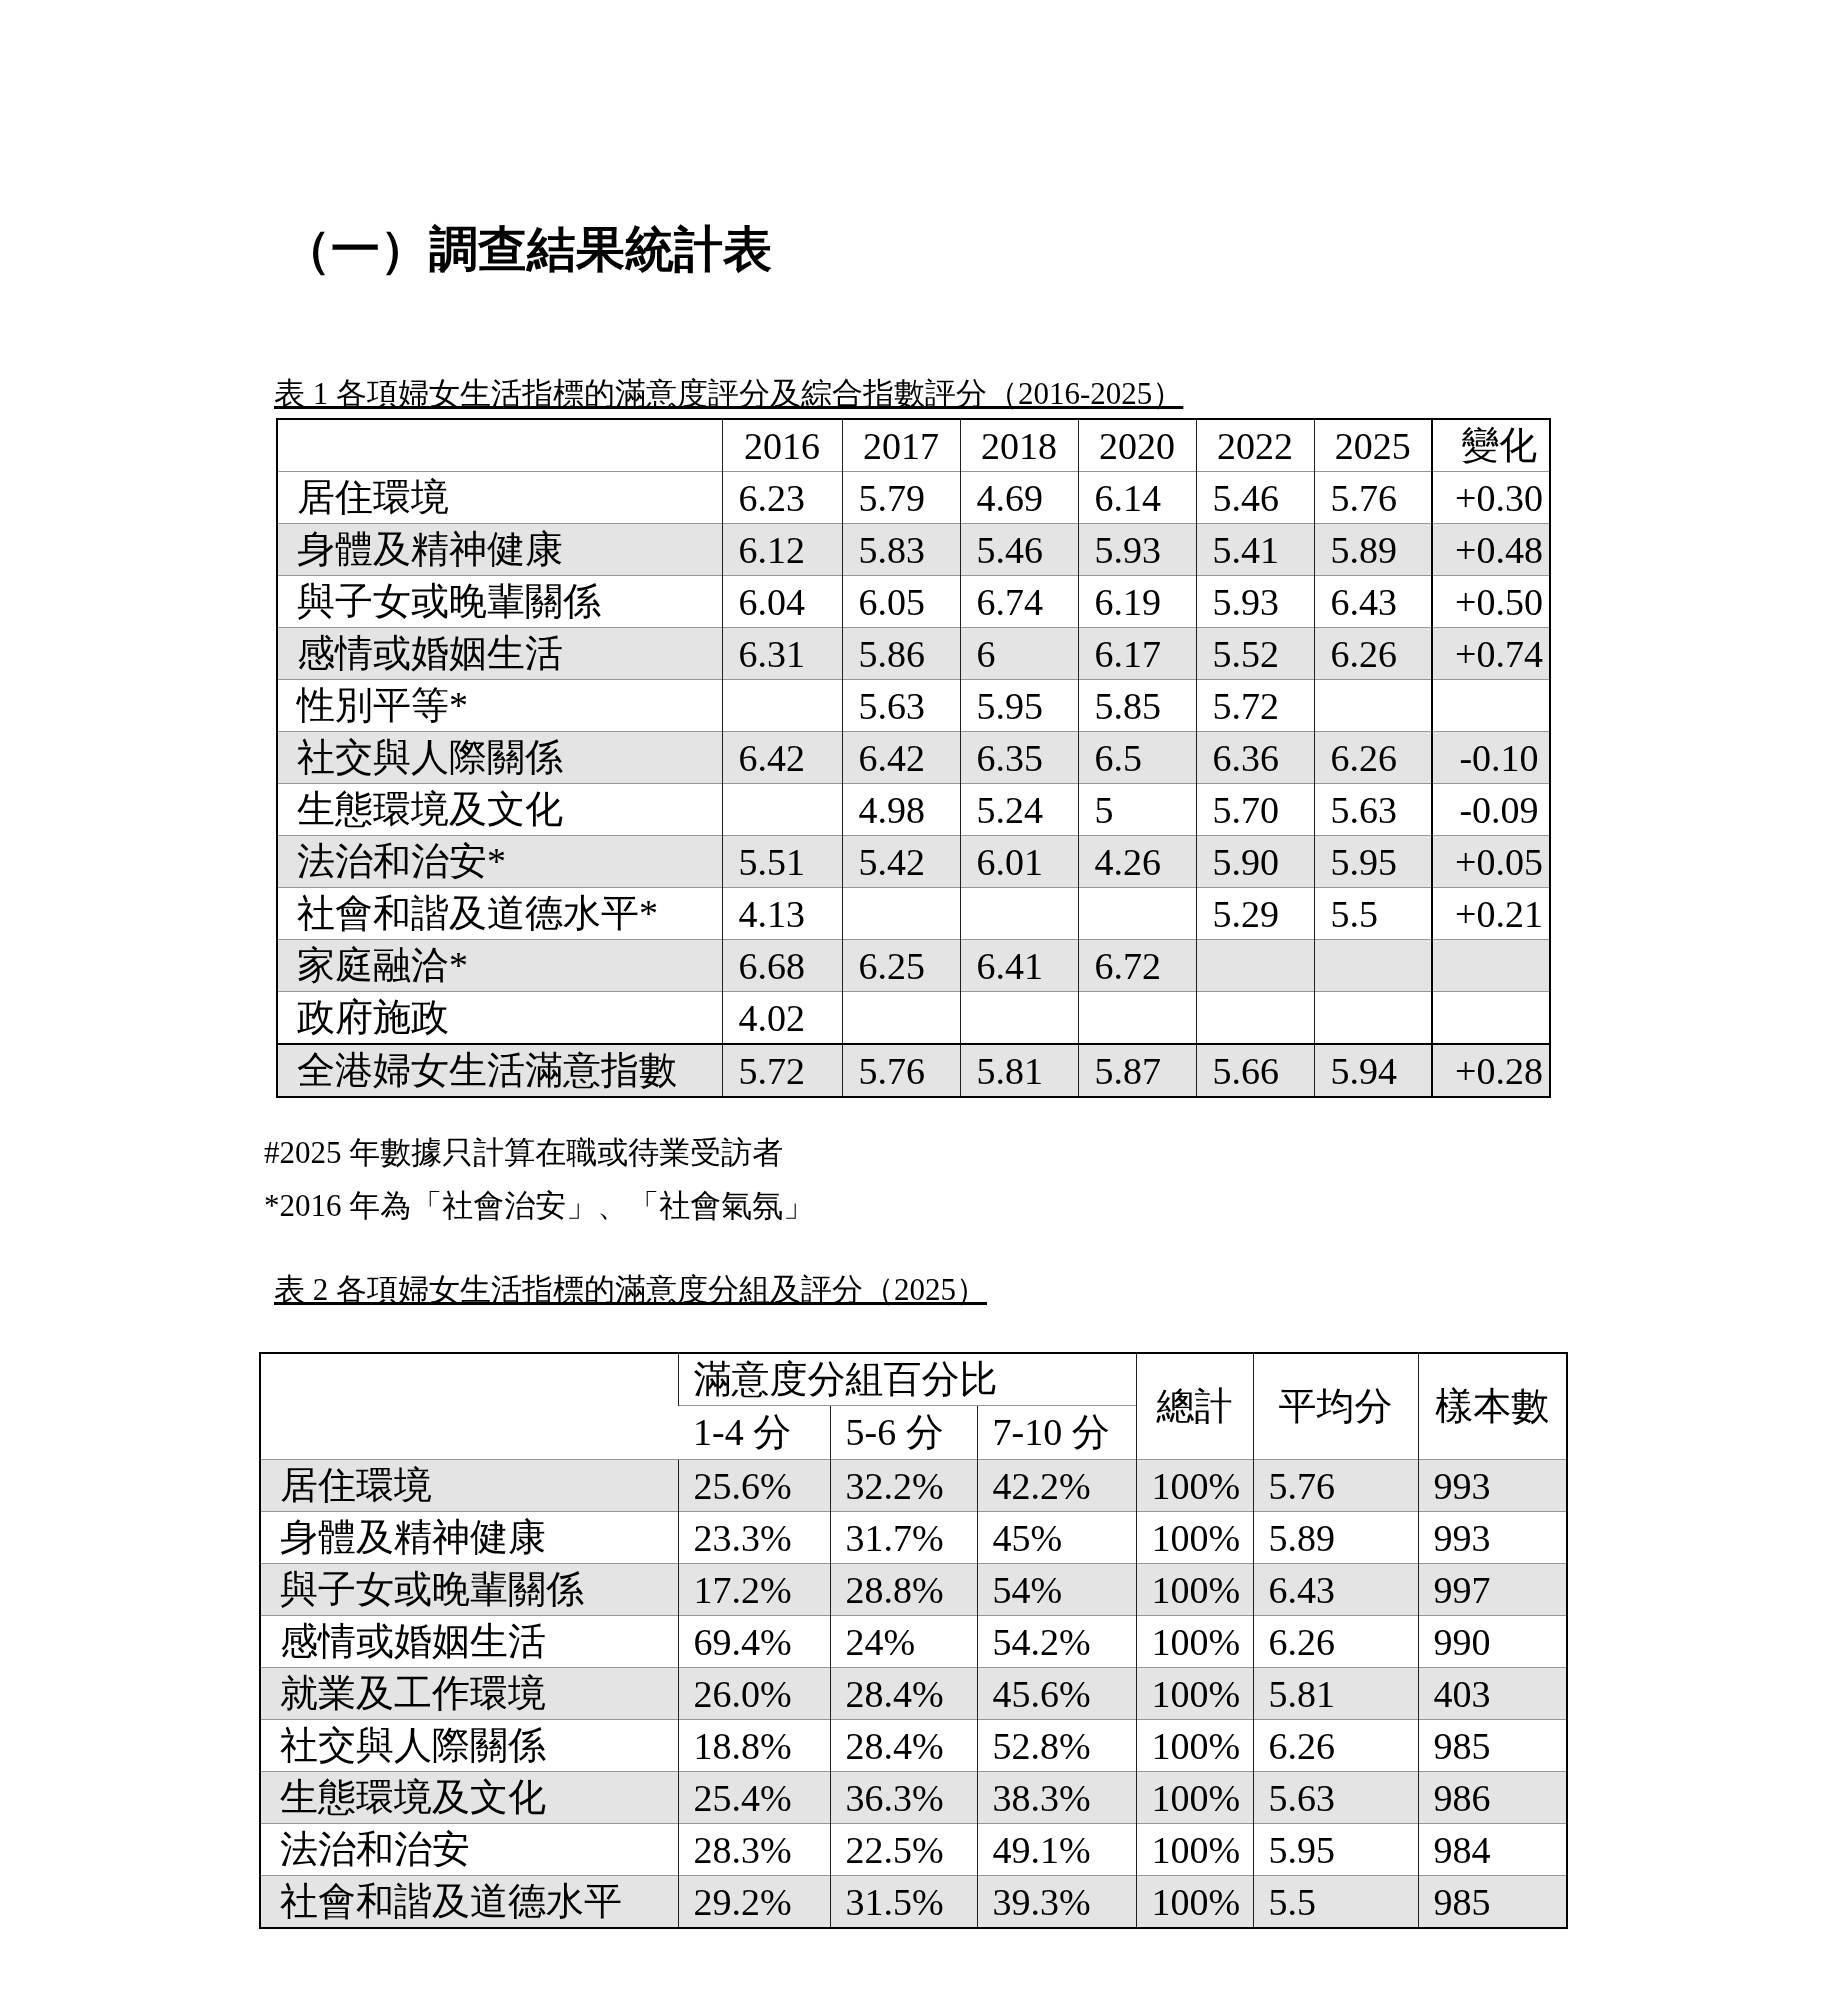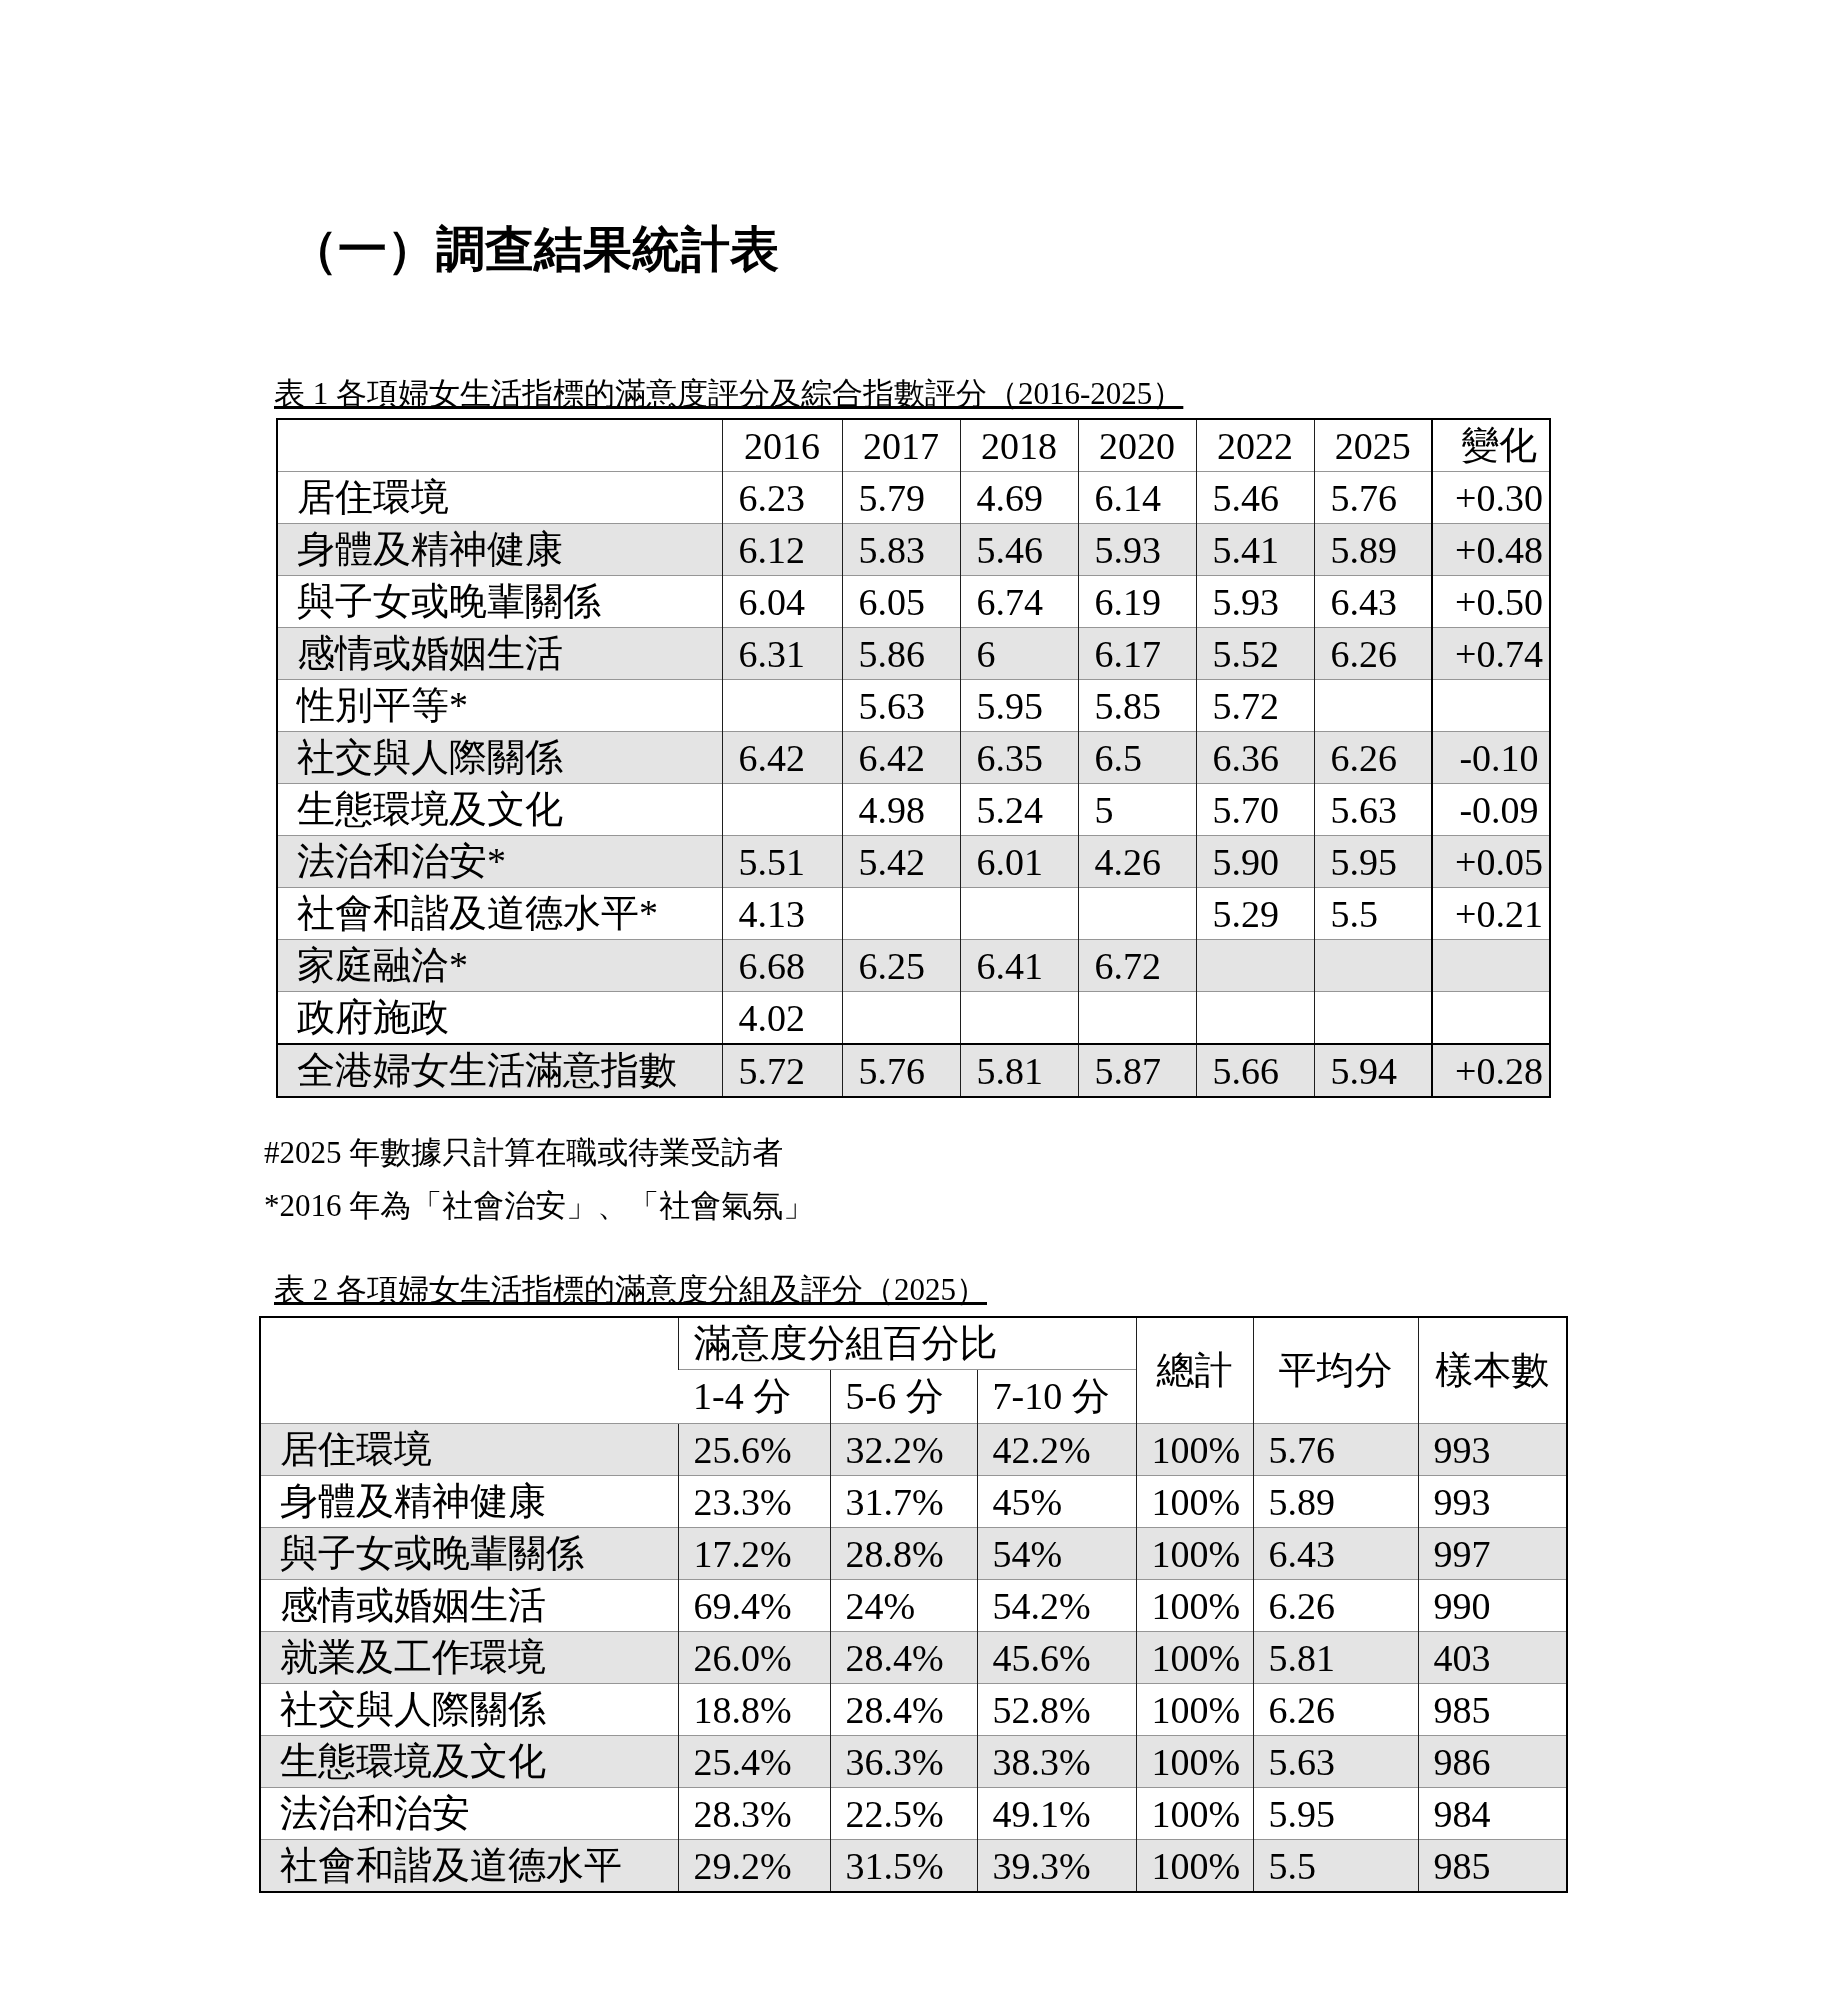--- a/index.html
+++ b/index.html
@@ -5,21 +5,21 @@
   html,body{margin:0;padding:0;background:#fff;}
   .page{
     position:relative;
     width:1826px;height:2007px;
     background:#ffffff;
     font-family:"Liberation Serif","DejaVu Serif",serif;
     color:#000;
     overflow:hidden;
   }
   .heading{
-    position:absolute;left:289px;top:221px;
+    position:absolute;left:282px;top:221px;
     font-family:"Liberation Sans","DejaVu Sans",sans-serif;
     font-weight:bold;font-size:49px;line-height:57px;white-space:nowrap;
   }
   .tbl-title{
     position:absolute;font-size:31px;line-height:42px;white-space:nowrap;text-decoration:underline;
   }
   #t1-title{left:274px;top:373px;}
   #t2-title{left:274px;top:1269px;}
   .footnote{
     position:absolute;left:264px;font-size:31px;line-height:42px;white-space:nowrap;
@@ -28,21 +28,21 @@
   #fn2{top:1185px;}
 
   table{
     position:absolute;
     border-collapse:collapse;
     table-layout:fixed;
     font-size:38px;
     background:#fff;
   }
   #t1{left:276px;top:418px;width:1273px;}
-  #t2{left:259px;top:1316px;width:1308px;}
+  #t2{left:259px;top:1352px;width:1308px;}
   table{border:2.9px solid #000;}
   th,td{
     overflow:hidden;white-space:nowrap;
     font-weight:normal;
     vertical-align:middle;
     padding:0;
   }
   
   th + th, td + td, th + td, td + th{border-left:1.9px solid #1f1f1f;}
   

